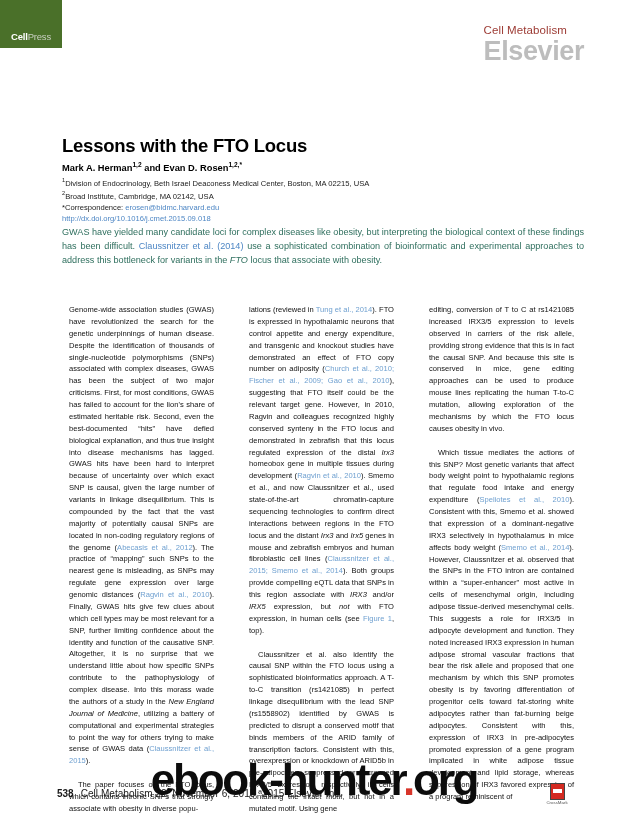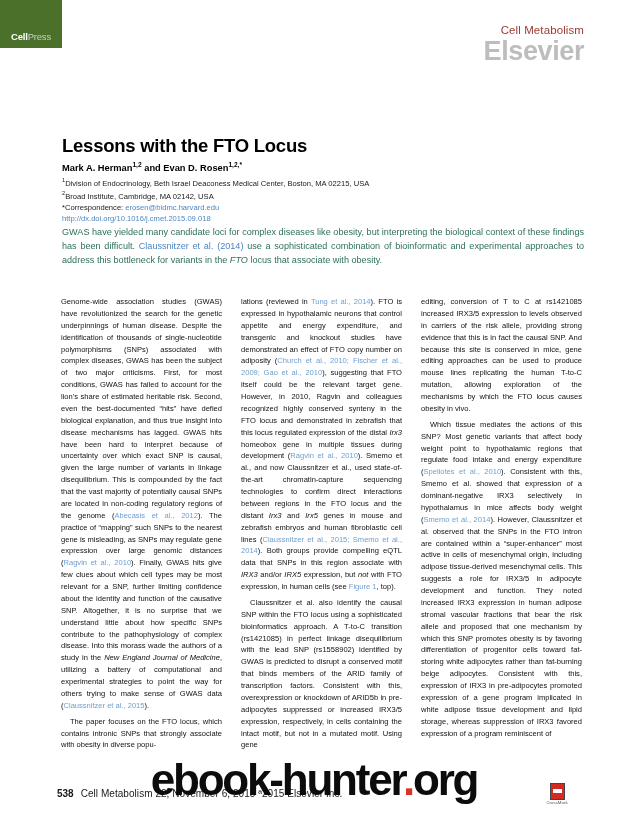--- a/index.html
+++ b/index.html
@@ -46,21 +46,21 @@
     font-weight: bold;
   }
   #cellpress-logo .cp-press {
     color: #c9cfc2;
     font-weight: normal;
   }
   #journal-block {
     position: absolute;
     right: 44px;
     top: 24px;
-    text-align: right;
+    text-align: left;
   }
   #journal-name {
     font-size: 11.5px;
     color: #9c3a33;
     letter-spacing: 0.1px;
     line-height: 1.1;
     margin-bottom: 1px;
   }
   #section-name {
     font-size: 27px;
@@ -138,21 +138,21 @@
     display: flex;
     gap: 11px;
   }
   .col {
     width: 169px;
     font-size: 7.55px;
     line-height: 1.575;
     text-align: justify;
     color: #111;
   }
-  .col p { margin: 4px; }
+  .col p { margin: 12px; }
   .col p.indent { text-indent: 9px; }
   .col .cite { color: #6fa0d0; }
   .col i { font-style: italic; }
 
   
   #footer {
     position: absolute;
     left: 57px;
     bottom: 17px;
     width: 530px;

